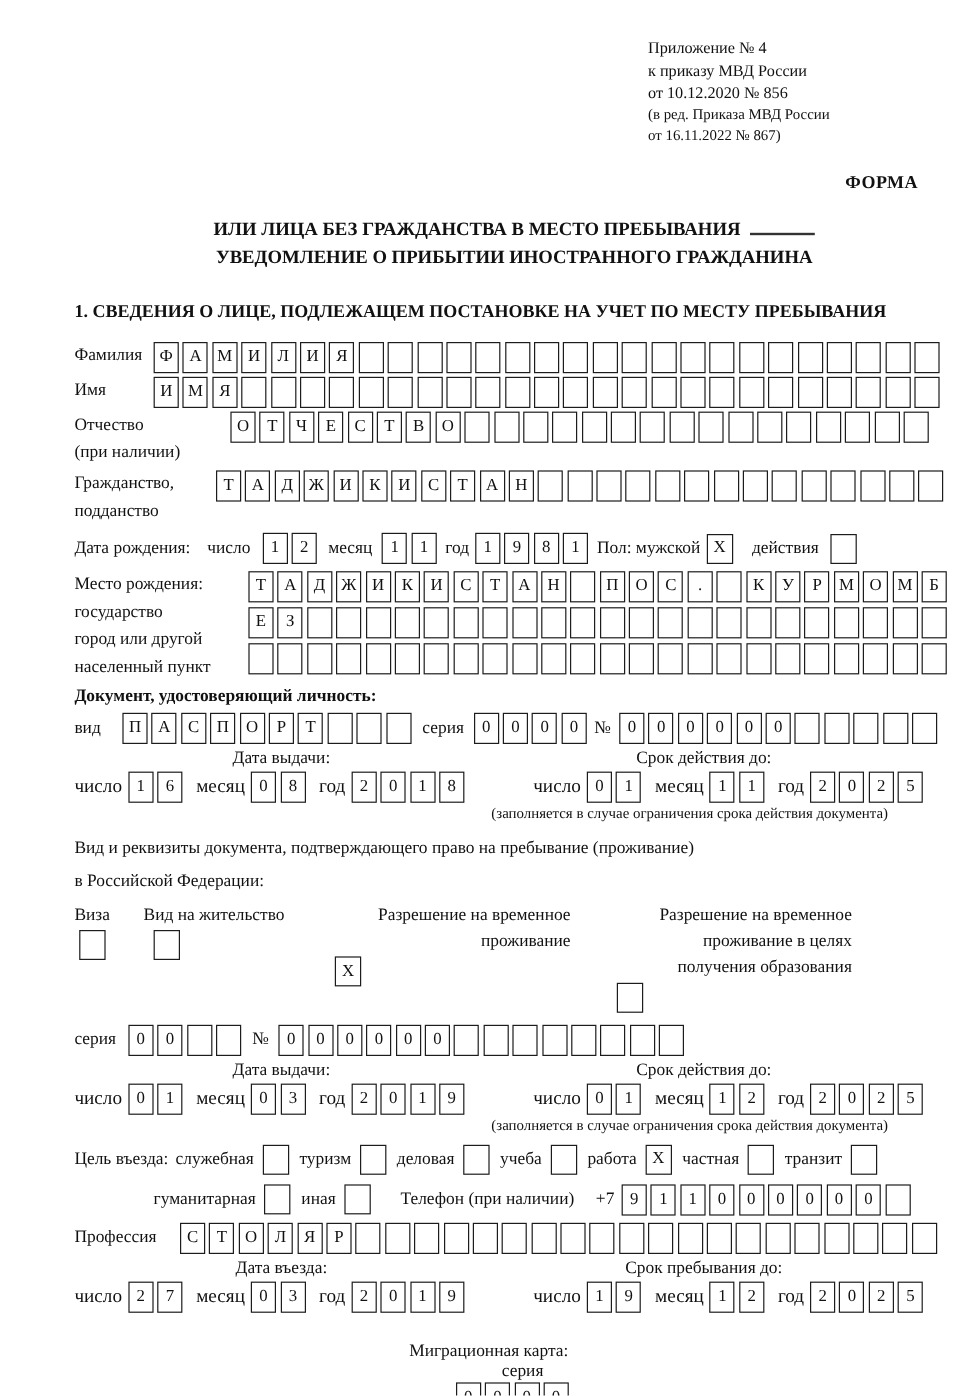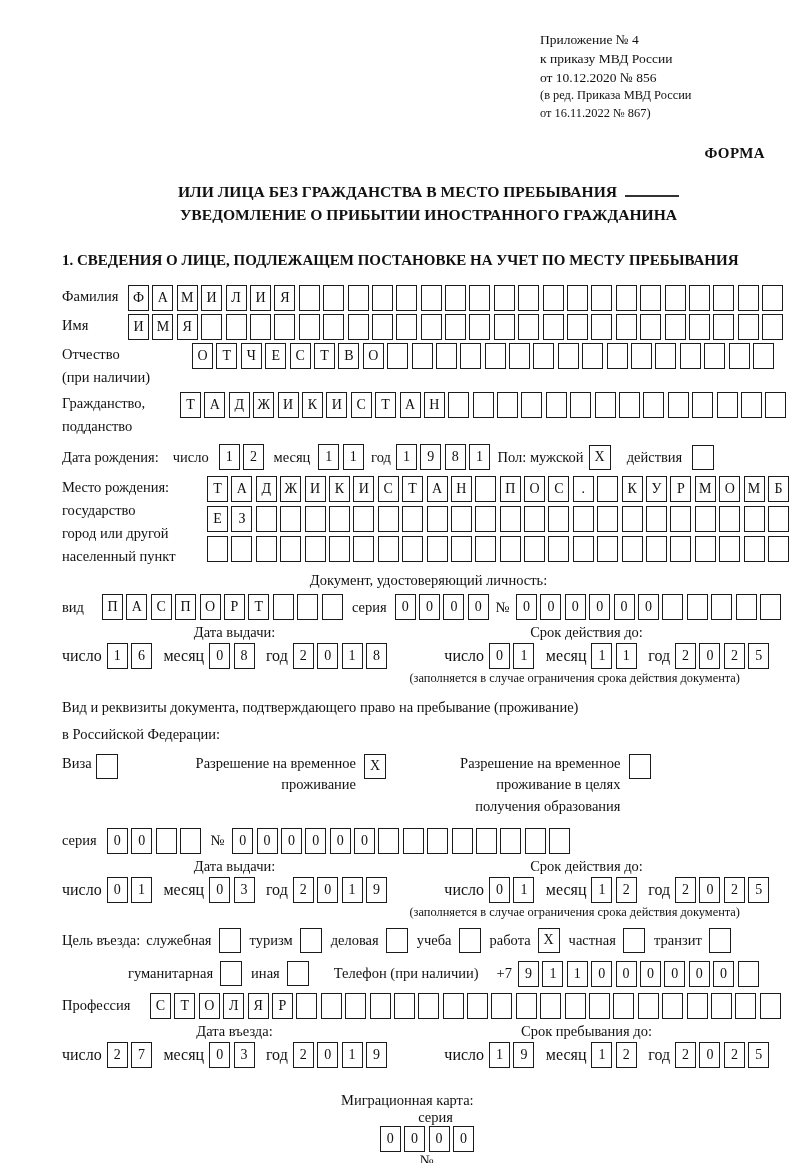--- a/index.html
+++ b/index.html
@@ -39,26 +39,26 @@
   .dg { display:flex; align-items:center; }
   .dg .lbl { margin-right:5px; }
   .dg .cells { margin-right:8px; }
   .dates-headers { display:flex; font-size:14.5px; margin-top:4px; }
   .dates-headers .h1 { width:345px; text-align:center; }
   .dates-headers .h2 { width:335px; text-align:center; margin-left:12px; }
   .dates-row { display:flex; margin-top:2px; }
   .dg2 { margin-left:46px; }
   .fill-note { text-align:right; padding-right:55px; font-size:12.4px; margin-top:2px; margin-bottom:8px; }
 
-  .doc-heading { text-align:center; font-weight:normal; font-size:14.5px; margin:4px 0 5px 0; }
+  .doc-heading { font-weight:bold; font-size:14.5px; margin:4px 0 5px 0; }
 
   .intro { font-size:14.5px; line-height:1.8; margin-top:6px; }
 
   .permit-row { display:flex; align-items:flex-start; margin-top:6px; margin-bottom:10px; }
-  .pgroup { display:flex; align-items:flex-start; }
+  .pgroup { display:flex; align-items:flex-start;flex-direction:column; }
   .pgroup .glabel { line-height:1.5; font-size:14.5px; }
   .pgroup .glabel.ctr { text-align:right;margin-left:44px; }
   .pgroup .checkbox { margin-left:8px; margin-top:1px; }
 
   .purpose-row { display:flex; align-items:center; margin-top:8px; font-size:14.5px; }
   .popt { display:flex; align-items:center; margin-right:9px; }
   .popt .checkbox { margin-left:7px; }
   .mt6 { margin-top:6px; }
   .mt10 { margin-top:24px;flex-direction:column; }
   .cellrow { margin-bottom:3.6px; }
@@ -420,20 +420,24 @@
   <div class="intro">
     <div>Вид и реквизиты документа, подтверждающего право на пребывание (проживание)</div>
     <div>в Российской Федерации:</div>
   </div>
 
   <div class="permit-row">
     <div class="pgroup">
       <span class="glabel">Виза</span>
       <span class="checkbox" style="margin-left:4px;"></span>
     </div>
+    <div class="pgroup" style="margin-left:28px;">
+      <span class="glabel">Вид на жительство</span>
+      <span class="checkbox"></span>
+    </div>
     <div class="pgroup" style="margin-left:34px;">
       <span class="glabel ctr">
         <div>Разрешение на временное</div>
         <div>проживание</div>
       </span>
       <span class="checkbox">X</span>
     </div>
     <div class="pgroup" style="margin-left:30px;">
       <span class="glabel ctr">
         <div>Разрешение на временное</div>

